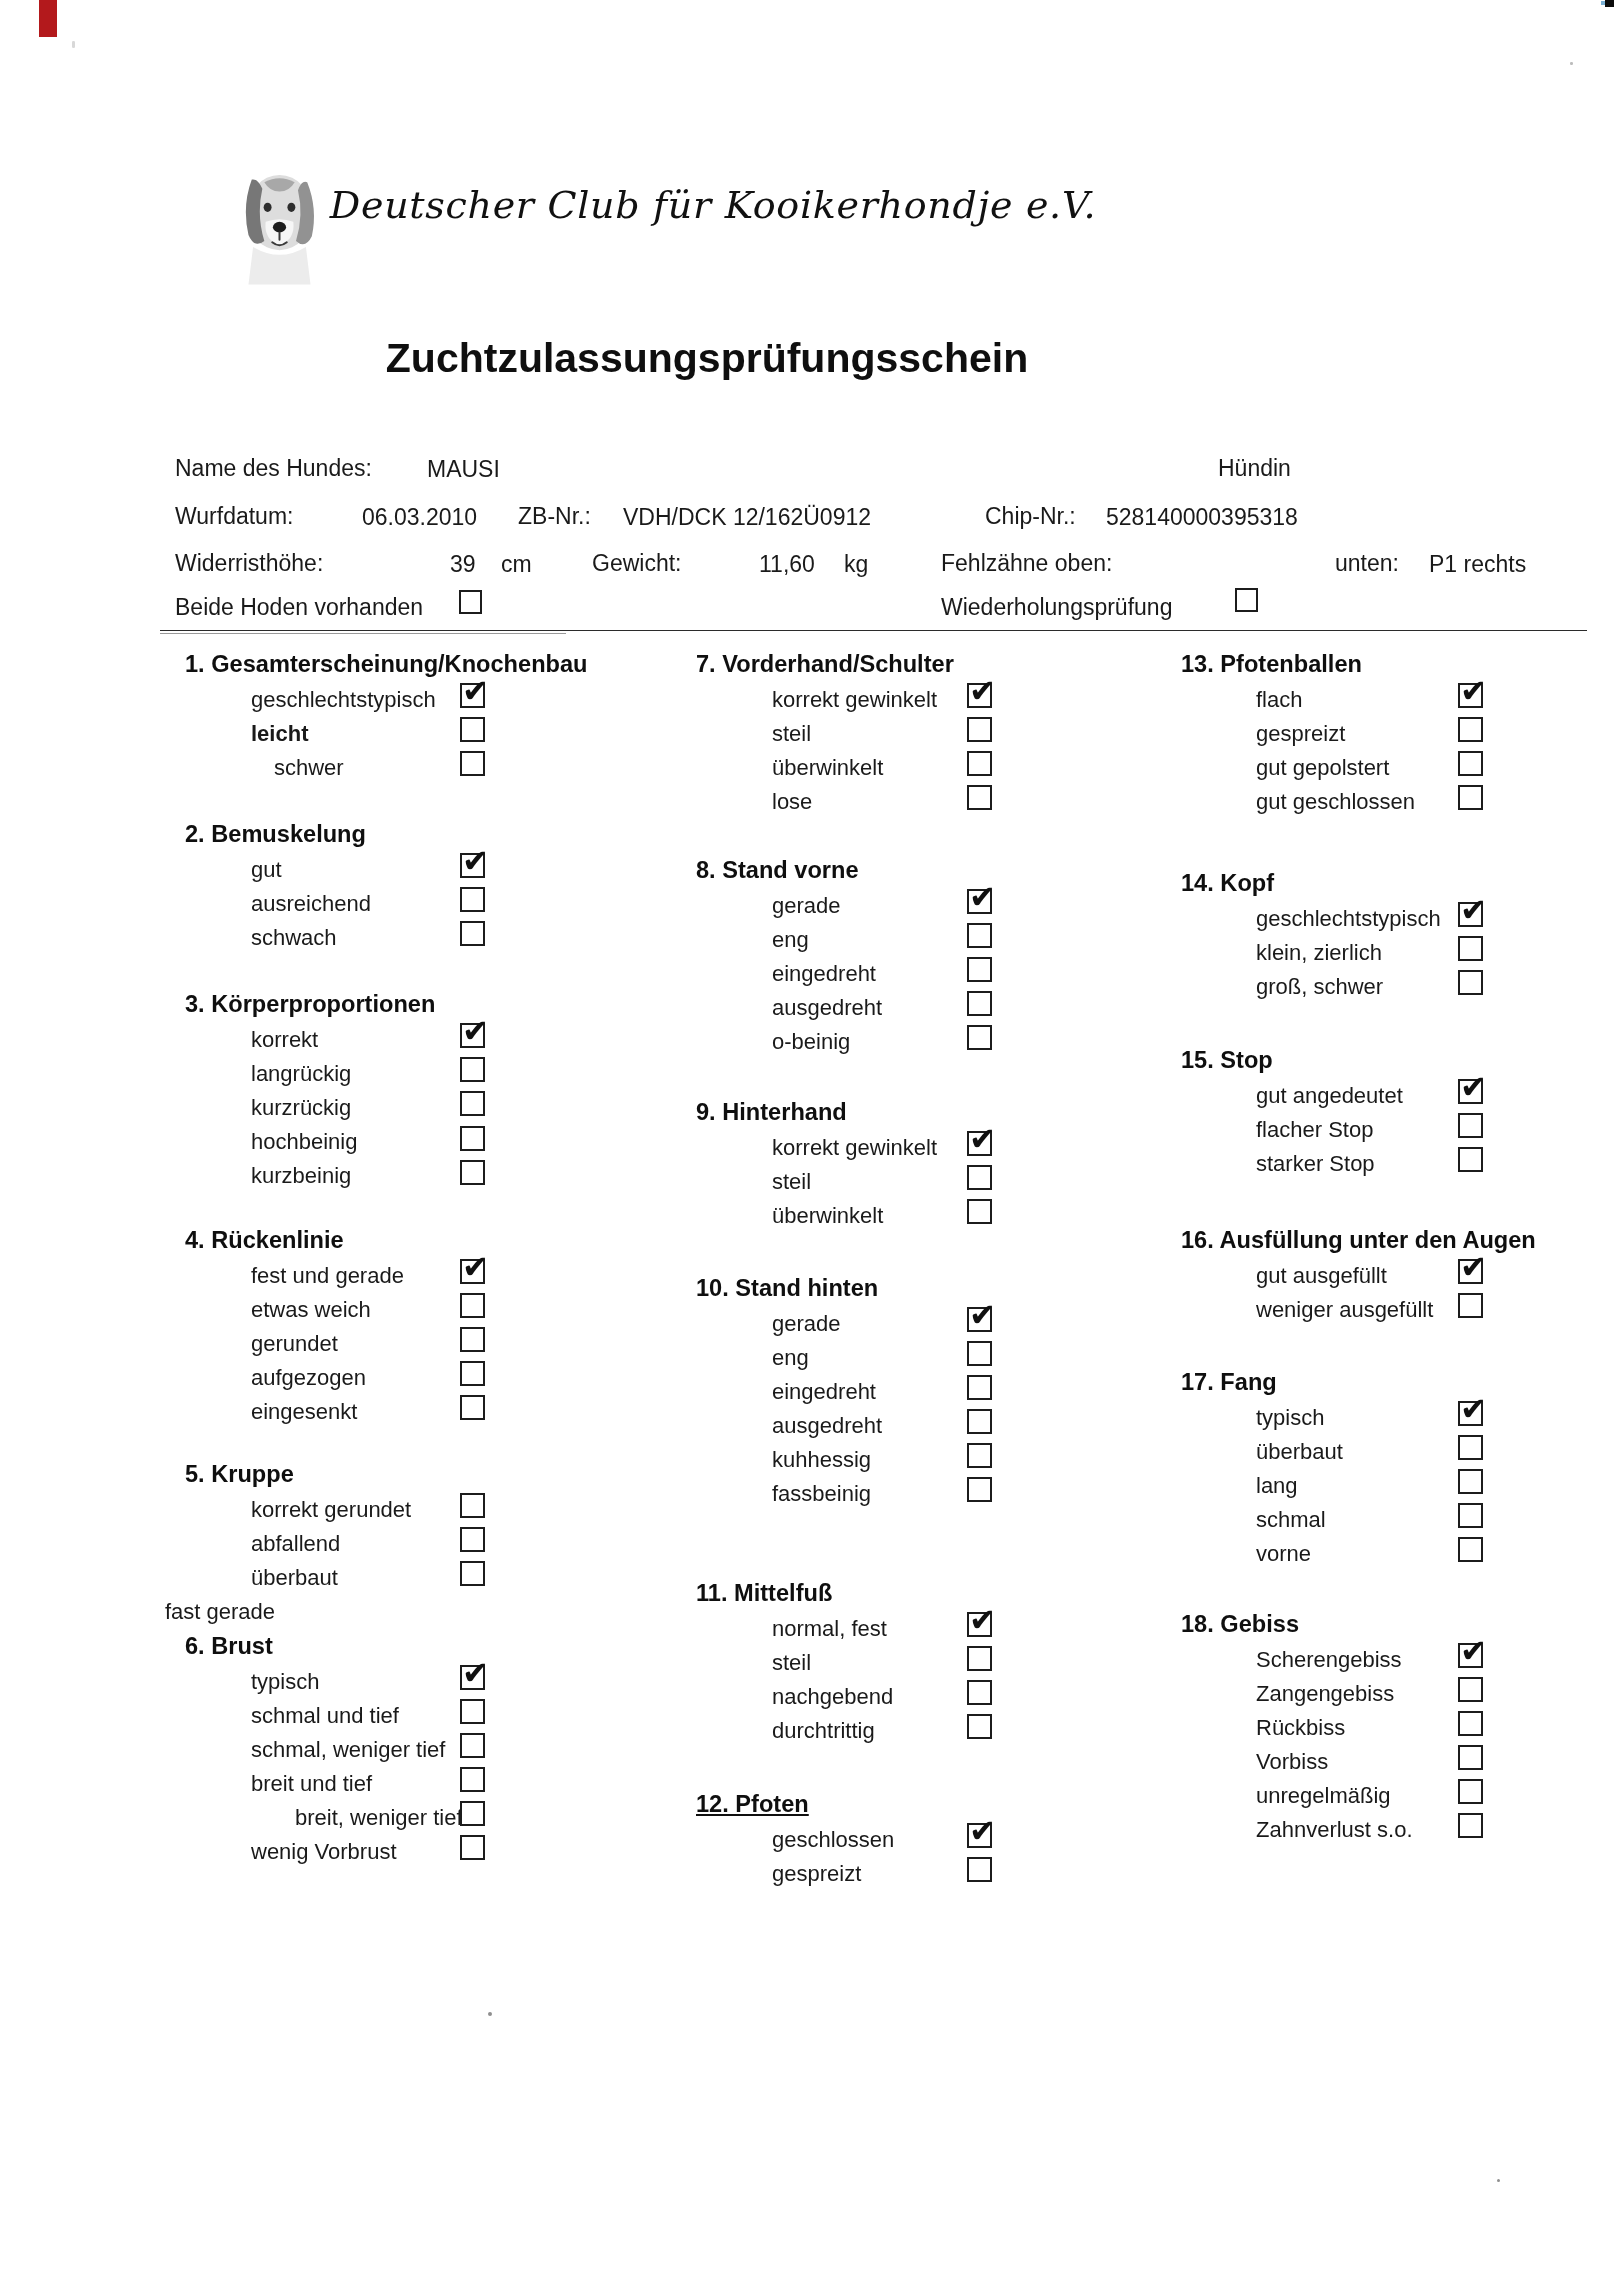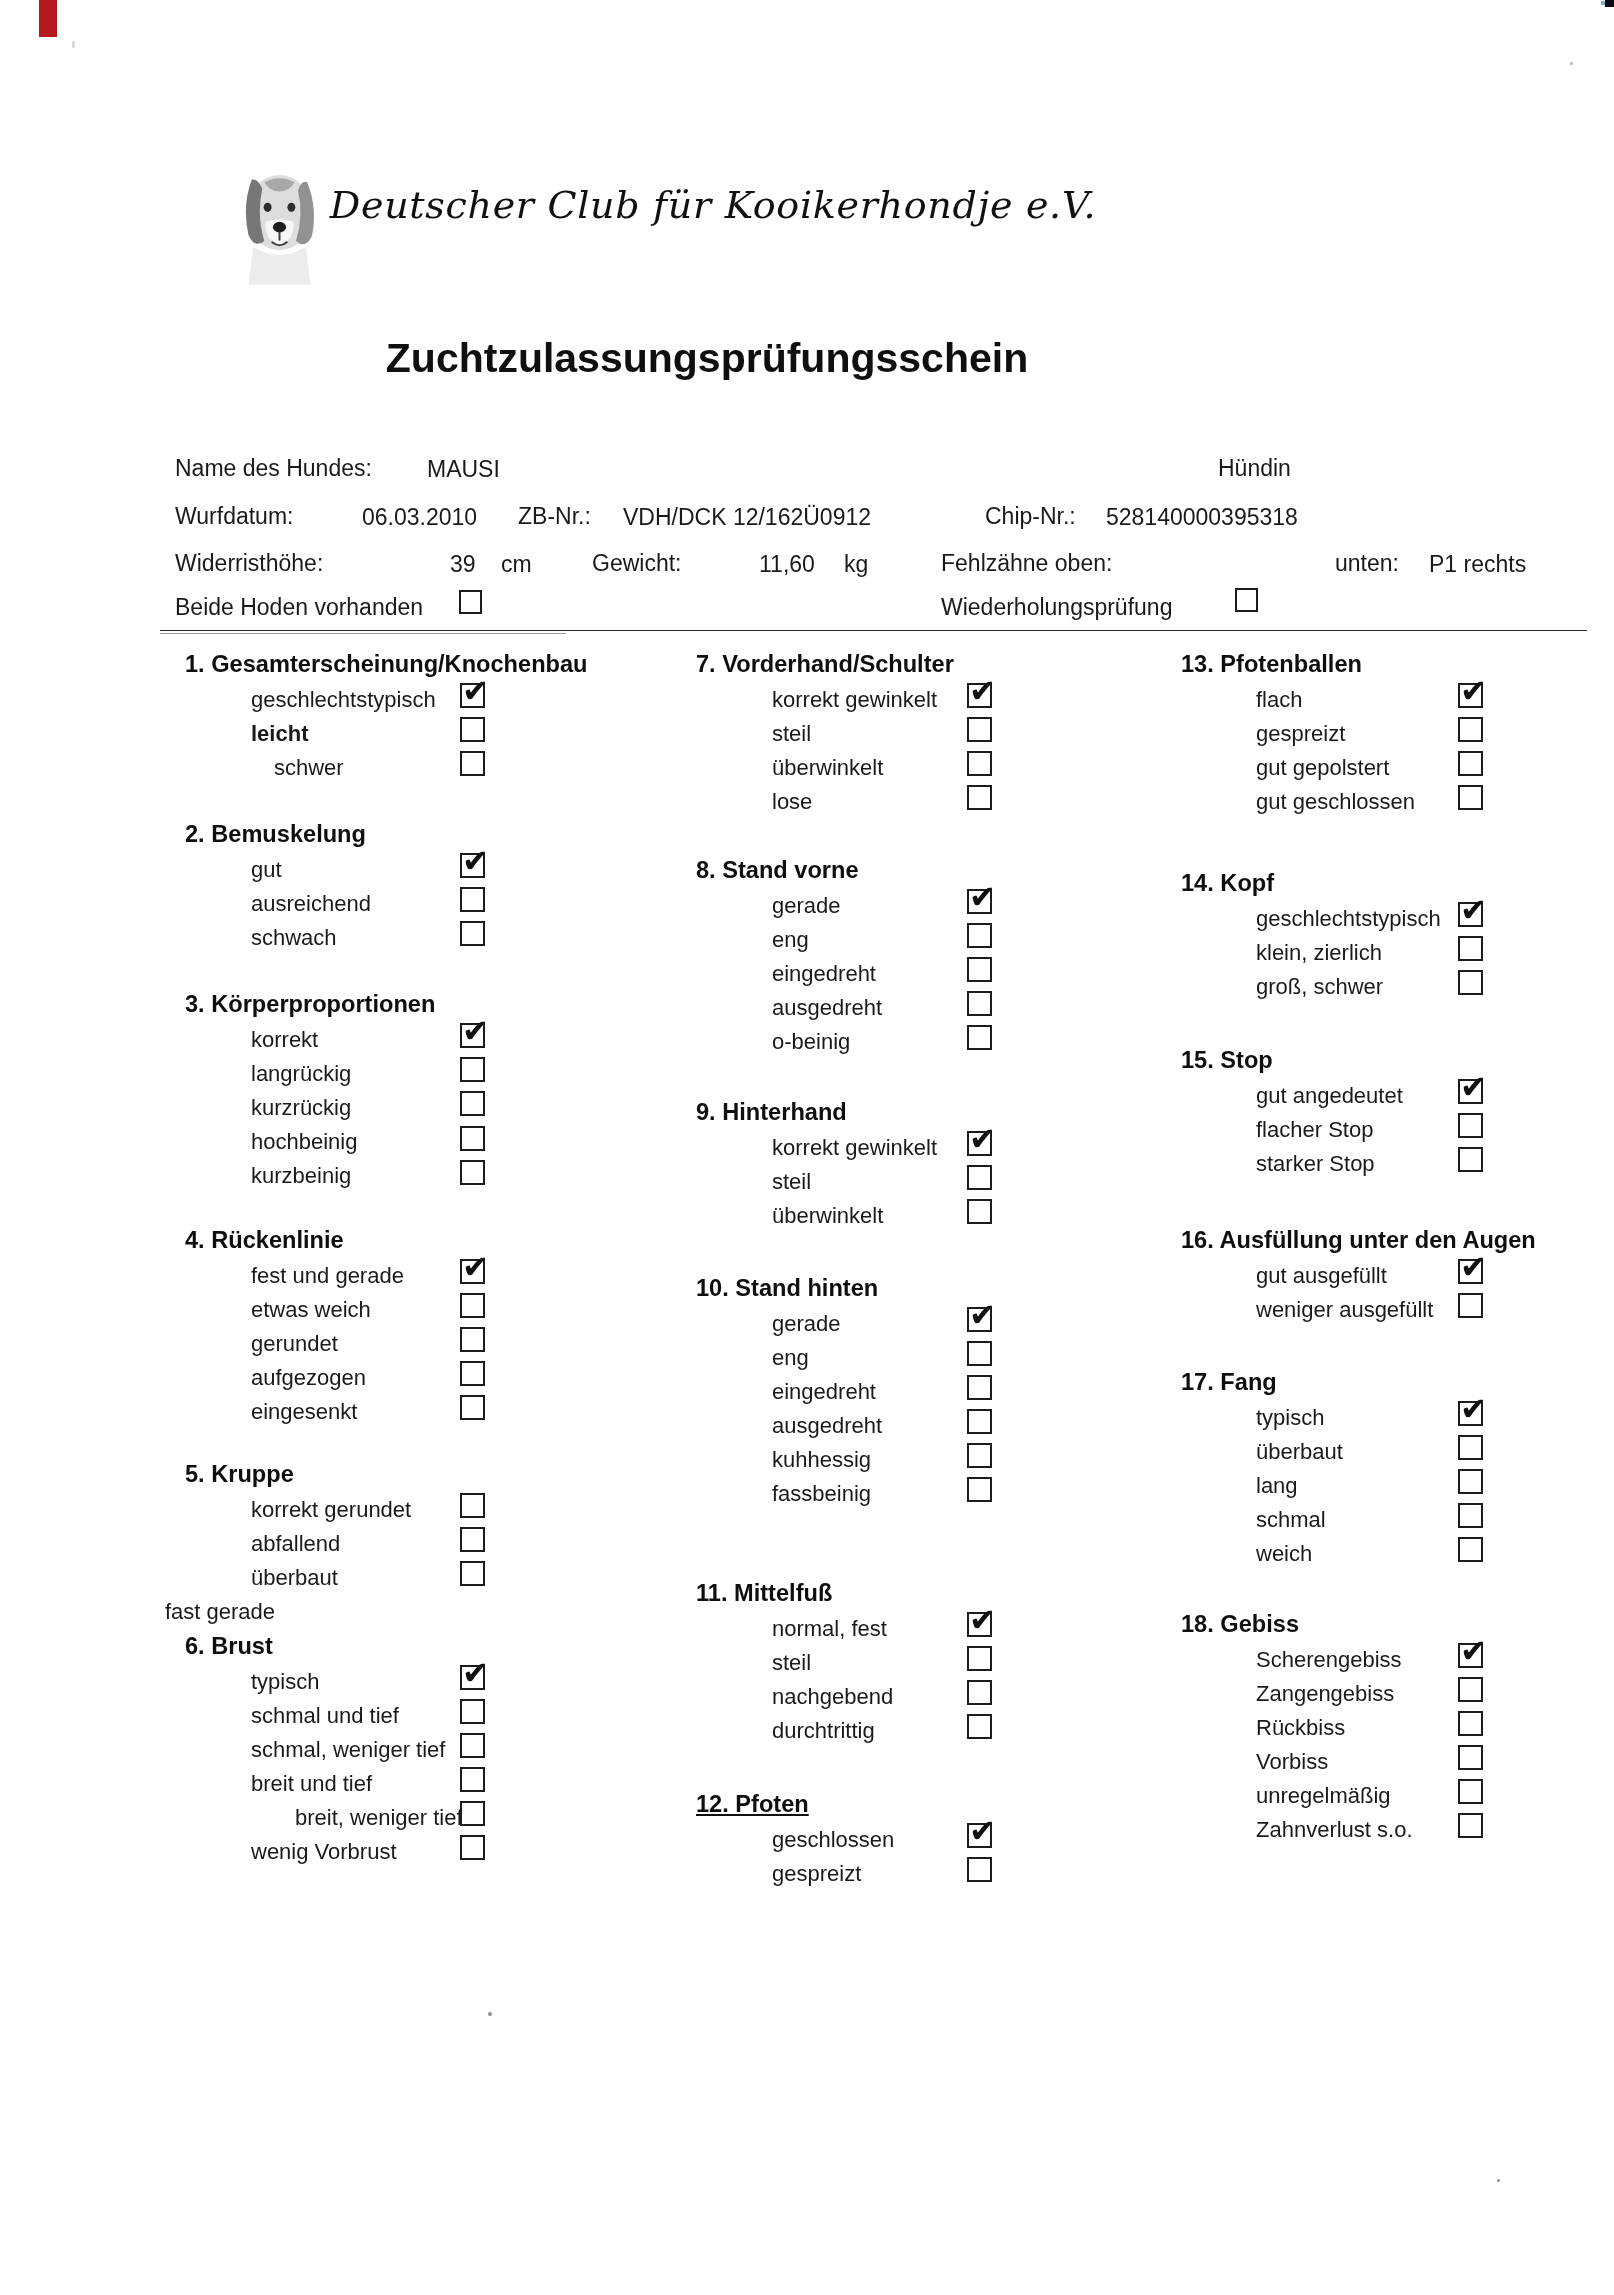--- a/index.html
+++ b/index.html
@@ -264,21 +264,21 @@
       <div class="opt-label" style="left: 1256px; top: 1405px;">typisch</div>
       <div class="cb abs" style="left: 1458px; top: 1401px;">
         <span class="mark">✔</span>
       </div>
       <div class="opt-label" style="left: 1256px; top: 1439px;">überbaut</div>
       <div class="cb abs" style="left: 1458px; top: 1435px;"></div>
       <div class="opt-label" style="left: 1256px; top: 1473px;">lang</div>
       <div class="cb abs" style="left: 1458px; top: 1469px;"></div>
       <div class="opt-label" style="left: 1256px; top: 1507px;">schmal</div>
       <div class="cb abs" style="left: 1458px; top: 1503px;"></div>
-      <div class="opt-label" style="left: 1256px; top: 1541px;">weich</div>
+      <div class="opt-label" style="left: 1256px; top: 1541px;">vorne</div>
       <div class="cb abs" style="left: 1458px; top: 1537px;"></div>
       <div class="sec-title" style="left: 1181px; top: 1611px;">18. Gebiss</div>
       <div class="opt-label" style="left: 1256px; top: 1647px;">Scherengebiss</div>
       <div class="cb abs" style="left: 1458px; top: 1643px;">
         <span class="mark">✔</span>
       </div>
       <div class="opt-label" style="left: 1256px; top: 1681px;">Zangengebiss</div>
       <div class="cb abs" style="left: 1458px; top: 1677px;"></div>
       <div class="opt-label" style="left: 1256px; top: 1715px;">Rückbiss</div>
       <div class="cb abs" style="left: 1458px; top: 1711px;"></div>

